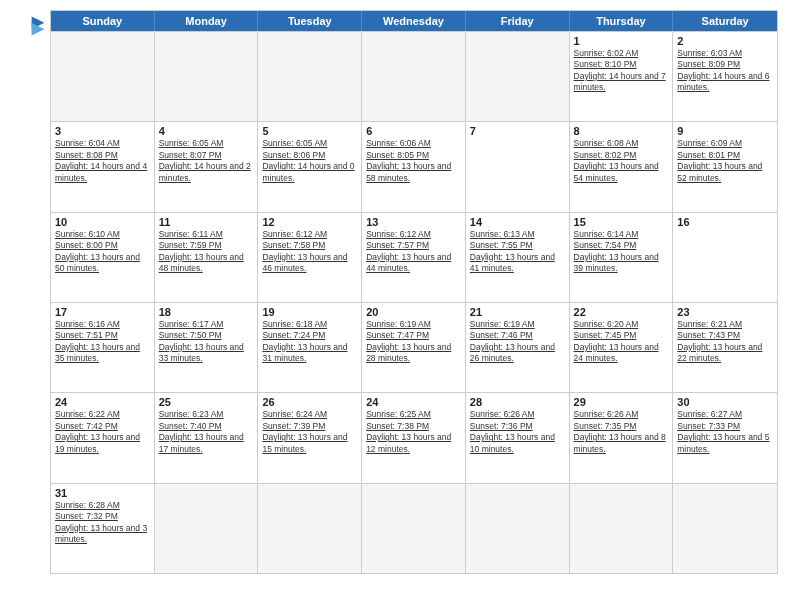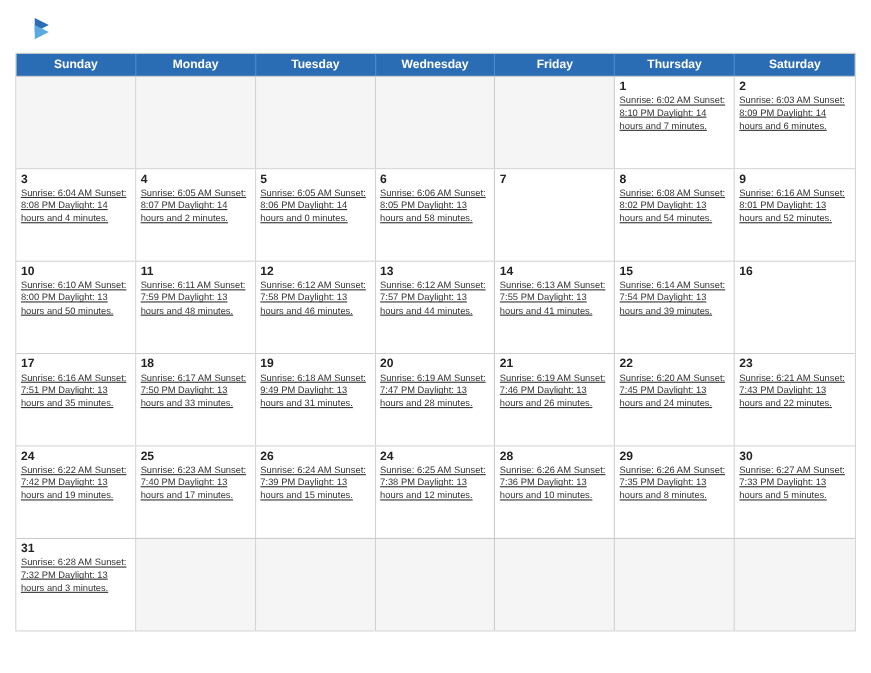--- a/index.html
+++ b/index.html
@@ -7,21 +7,20 @@
       font-family: Arial, sans-serif;
       background: #fff;
       width: 792px;
       height: 612px;
       overflow: hidden;
     }
     .page {
       width: 792px;
       height: 584px;
       display: flex;
-      flex-direction: column;
       padding: 10px 14px 10px 14px;
     }
     .header {
       display: flex;
       justify-content: space-between;
       align-items: flex-start;
       margin-bottom: 6px;
     }
     .logo {
       display: flex;
@@ -198,21 +197,21 @@
           </div>
           <div class="cal-cell">
             <div class="day-num">8</div>
             <div class="day-info">Sunrise: 6:08 AM
 Sunset: 8:02 PM
 Daylight: 13 hours
 and 54 minutes.</div>
           </div>
           <div class="cal-cell">
             <div class="day-num">9</div>
-            <div class="day-info">Sunrise: 6:16 AM
+            <div class="day-info">Sunrise: 6:09 AM
 Sunset: 8:01 PM
 Daylight: 13 hours
 and 52 minutes.</div>
           </div>
         </div>
         <div class="cal-row">
           <div class="cal-cell">
             <div class="day-num">10</div>
             <div class="day-info">Sunrise: 6:10 AM
 Sunset: 8:00 PM
@@ -269,21 +268,21 @@
           <div class="cal-cell">
             <div class="day-num">18</div>
             <div class="day-info">Sunrise: 6:17 AM
 Sunset: 7:50 PM
 Daylight: 13 hours
 and 33 minutes.</div>
           </div>
           <div class="cal-cell">
             <div class="day-num">19</div>
             <div class="day-info">Sunrise: 6:18 AM
-Sunset: 9:49 PM
+Sunset: 7:24 PM
 Daylight: 13 hours
 and 31 minutes.</div>
           </div>
           <div class="cal-cell">
             <div class="day-num">20</div>
             <div class="day-info">Sunrise: 6:19 AM
 Sunset: 7:47 PM
 Daylight: 13 hours
 and 28 minutes.</div>
           </div>

